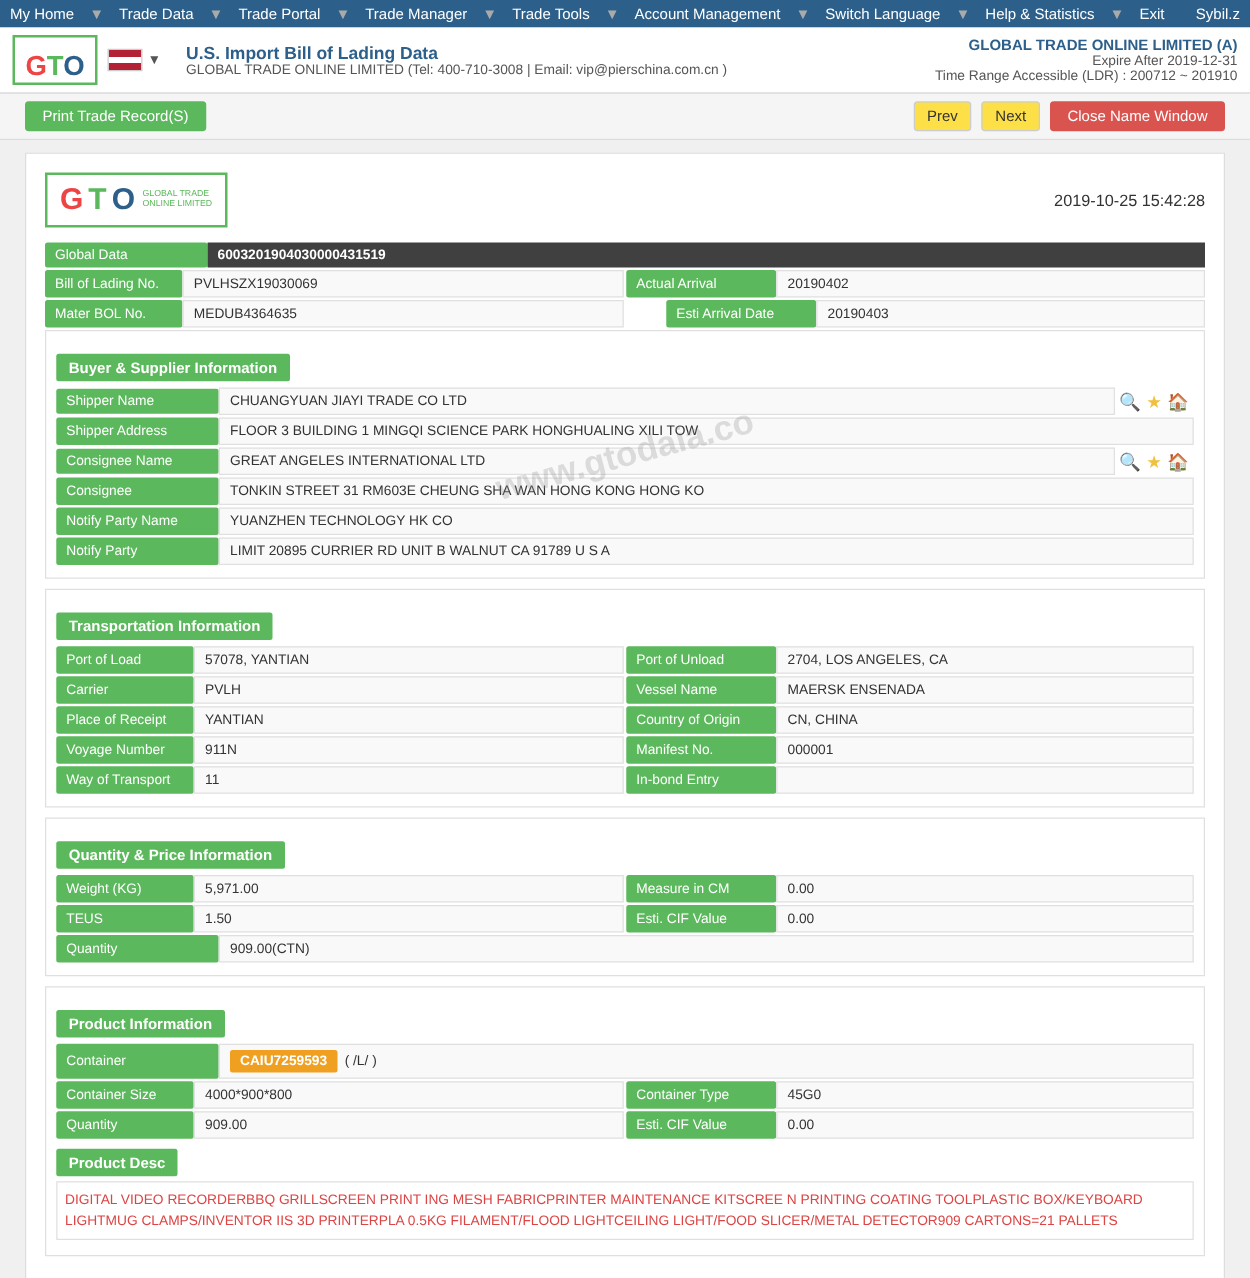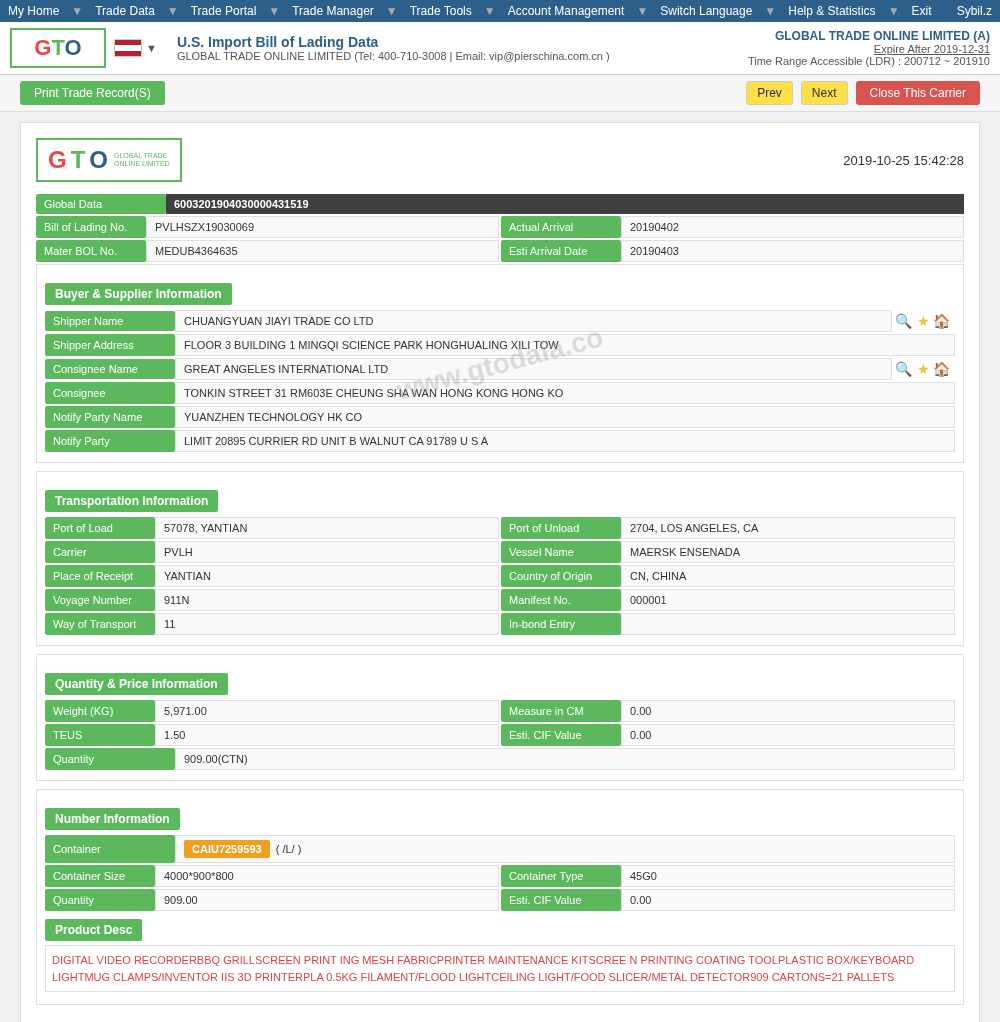--- a/index.html
+++ b/index.html
@@ -14,38 +14,38 @@
     
     .header-bar { background: white; display: flex; align-items: center; padding: 6px 10px; border-bottom: 1px solid #ccc; }
     .logo-area { display: flex; align-items: center; gap: 8px; margin-right: 20px; }
     .flag-area { display: flex; align-items: center; gap: 4px; }
     .flag { width: 28px; height: 18px; background: linear-gradient(#b22234 33%, white 33%, white 66%, #b22234 66%); border: 1px solid #ccc; position: relative; }
     .title-area { flex: 1; }
     .title-area h2 { font-size: 14px; color: #2c5f8a; font-weight: bold; }
     .title-area p { font-size: 11px; color: #555; }
     .account-info { text-align: right; font-size: 11px; }
     .account-info .company { color: #2c5f8a; font-weight: bold; font-size: 12px; }
-    .account-info .expire { color: #555; text-decoration: underline; }
+    .account-info .expire { color: #555; }
     .account-info .range { color: #555; }
 
     
     .action-bar { display: flex; justify-content: space-between; align-items: center; padding: 6px 20px; background: #f5f5f5; border-bottom: 1px solid #ddd; }
     .action-bar-left { display: flex; gap: 8px; }
     .action-bar-right { display: flex; gap: 8px; }
     .btn-print { background: #5cb85c; color: white; border: none; padding: 5px 14px; border-radius: 3px; cursor: pointer; font-size: 12px; }
     .btn-nav { background: #fde047; color: #333; border: 1px solid #ccc; padding: 4px 10px; border-radius: 3px; cursor: pointer; font-size: 12px; }
     .btn-close { background: #d9534f; color: white; border: none; padding: 5px 14px; border-radius: 3px; cursor: pointer; font-size: 12px; }
 
     
     .main-content { background: white; margin: 10px 20px; padding: 15px; border: 1px solid #ddd; }
 
     
     .record-header { display: flex; justify-content: space-between; align-items: center; margin-bottom: 12px; }
     .gto-logo { display: flex; align-items: center; gap: 6px; }
-    .gto-logo-img { width: 96px; height: 40px; border: 2px solid #5cb85c; display: flex; align-items: center; justify-content: center; }
+    .gto-logo-img { width: 68px; height: 40px; border: 2px solid #5cb85c; display: flex; align-items: flex-end; justify-content: center; }
     .record-datetime { font-size: 13px; color: #333; }
 
     
     .data-row { display: flex; align-items: stretch; margin-bottom: 2px; }
     .label-cell { background: #5cb85c; color: white; padding: 4px 8px; min-width: 130px; font-size: 11px; border-radius: 2px; display: flex; align-items: center; }
     .value-cell { background: #f9f9f9; border: 1px solid #e0e0e0; padding: 4px 8px; flex: 1; font-size: 11px; color: #333; display: flex; align-items: center; }
     .global-data-value { background: #404040; color: white; padding: 4px 8px; flex: 1; font-size: 11px; font-weight: bold; }
 
     
     .section-header { background: #5cb85c; color: white; padding: 4px 10px; font-size: 12px; font-weight: bold; border-radius: 2px; margin: 10px 0 5px 0; display: inline-block; }
@@ -129,21 +129,21 @@
   </div>
 </div>
 
 <div class="action-bar">
   <div class="action-bar-left">
     <button class="btn-print">Print Trade Record(S)</button>
   </div>
   <div class="action-bar-right">
     <button class="btn-nav">Prev</button>
     <button class="btn-nav">Next</button>
-    <button class="btn-close">Close This Carrier</button>
+    <button class="btn-close">Close Name Window</button>
   </div>
 </div>
 
 <div class="main-content">
 
   <div class="record-header">
     <div class="gto-logo">
       <div style="border: 2px solid #5cb85c; padding: 6px 10px; display:flex; align-items:center; gap:4px;">
         <span style="font-size:24px; font-weight:bold; color:#e44;">G</span>
         <span style="font-size:24px; font-weight:bold; color:#5cb85c;">T</span>
@@ -169,21 +169,21 @@
       <div class="value-cell">20190402</div>
     </div>
   </div>
 
   <div class="two-col-row">
     <div class="half">
       <div class="label-cell">Mater BOL No.</div>
       <div class="value-cell">MEDUB4364635</div>
     </div>
     <div class="half">
-      <div class="label-cell" style="min-width:120px;">Esti Arrival Date</div>
+      <div class="label-cell" style="min-width:120px;margin-left:32px;">Esti Arrival Date</div>
       <div class="value-cell">20190403</div>
     </div>
   </div>
 
   <div class="buyer-section watermark-container">
     <div class="section-header">Buyer &amp; Supplier Information</div>
     <div class="watermark">www.gtodaia.co</div>
 
     
     <div class="data-row row-with-icons">
@@ -326,21 +326,21 @@
     </div>
 
     
     <div class="data-row">
       <div class="label-cell">Quantity</div>
       <div class="value-cell">909.00(CTN)</div>
     </div>
   </div>
 
   <div class="product-section">
-    <div class="section-header">Number Information</div>
+    <div class="section-header">Product Information</div>
 
     
     <div class="data-row">
       <div class="label-cell">Container</div>
       <div class="value-cell">
         <span class="container-label">CAIU7259593</span>
         <span>( /L/ )</span>
       </div>
     </div>
 

